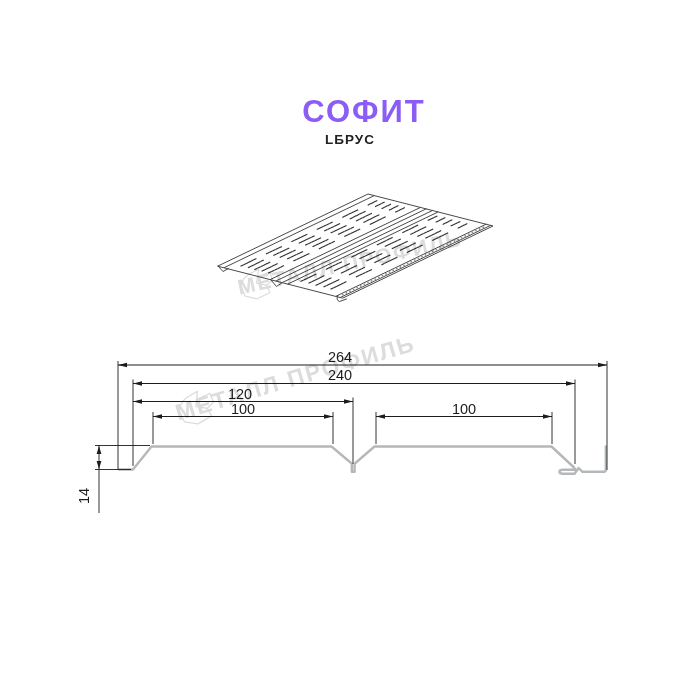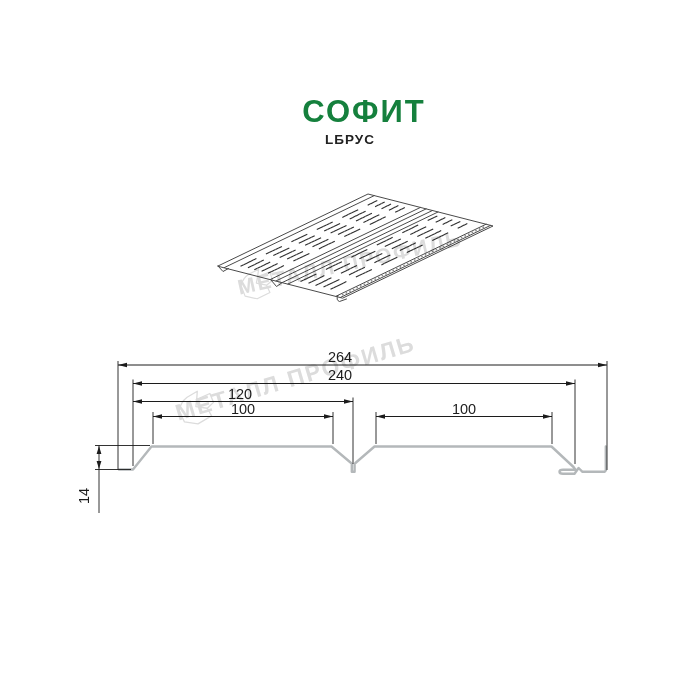--- a/index.html
+++ b/index.html
@@ -2,21 +2,21 @@
 <html><head>
 <meta charset="utf-8">
 <style>
   html,body{margin:0;padding:0;background:#fff;}
   #page{
     position:relative;width:700px;height:700px;background:#ffffff;
     overflow:hidden;font-family:"Liberation Sans", sans-serif;
   }
   .title{
     position:absolute;left:0;right:0;top:94px;text-align:center;
-    font-size:31px;font-weight:800;letter-spacing:2px;color:#15803d;padding-left:28px;
+    font-size:31px;font-weight:800;letter-spacing:2px;color:#8b5cf6;padding-left:28px;
   }
   .subtitle{
     position:absolute;left:0;right:0;top:132px;text-align:center;
     font-size:13.5px;font-weight:700;letter-spacing:1px;color:#222;
   }
   .footer-note{
     position:absolute;left:78px;width:520px;top:577px;text-align:center;
     font-size:15.5px;font-weight:600;letter-spacing:0.3px;color:#1c1c1c;
   }
   .wm{

